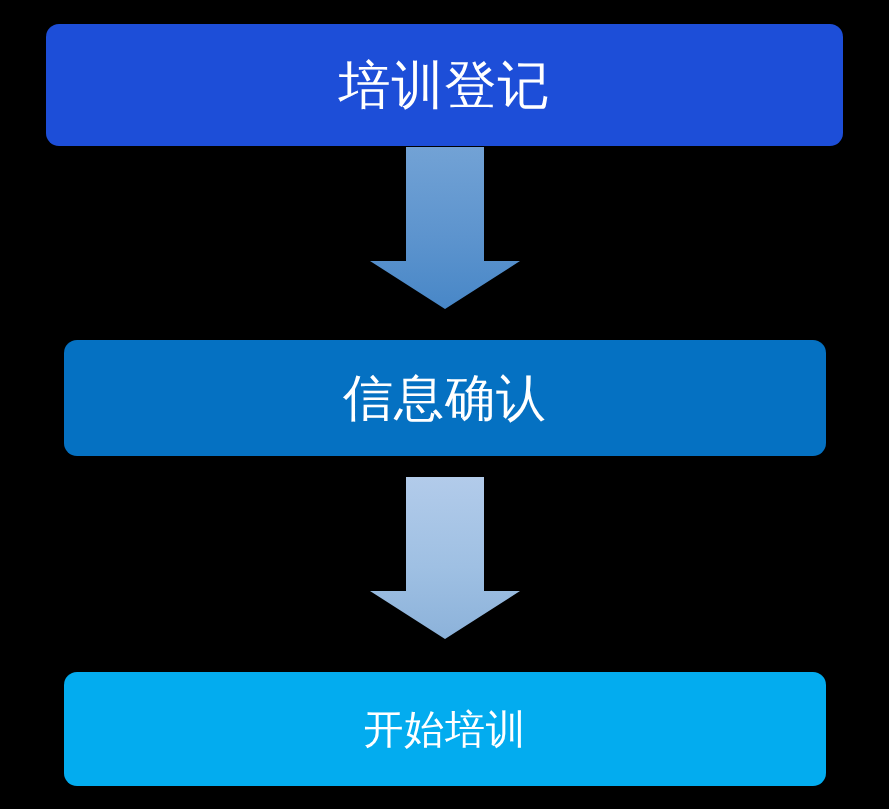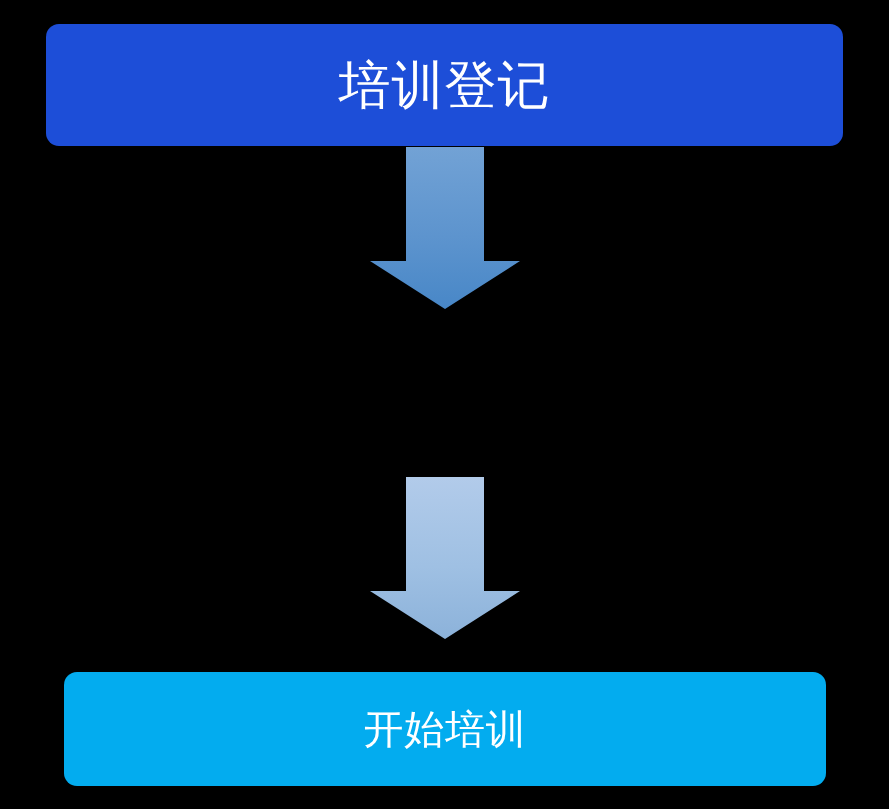--- a/index.html
+++ b/index.html
@@ -94,20 +94,23 @@
     <defs>
       <linearGradient id="grad-arrow-one" x1="0" y1="0" x2="0" y2="1">
         <stop offset="0%" stop-color="#72a2d5"></stop>
         <stop offset="55%" stop-color="#5d94ce"></stop>
         <stop offset="100%" stop-color="#4887c7"></stop>
       </linearGradient>
     </defs>
     <polygon points="38,0 116,0 116,114 152,114 77,162 2,114 38,114" fill="url(#grad-arrow-one)"></polygon>
   </svg>
 
+  <div class="node" id="node-confirmation">
+    <span class="node-label">信息确认</span>
+  </div>
 
   <svg class="arrow" id="arrow-two" viewBox="0 0 154 162" preserveAspectRatio="none">
     <defs>
       <linearGradient id="grad-arrow-two" x1="0" y1="0" x2="0" y2="1">
         <stop offset="0%" stop-color="#b2cbea"></stop>
         <stop offset="55%" stop-color="#9fc0e3"></stop>
         <stop offset="100%" stop-color="#8cb2da"></stop>
       </linearGradient>
     </defs>
     <polygon points="38,0 116,0 116,114 152,114 77,162 2,114 38,114" fill="url(#grad-arrow-two)"></polygon>

